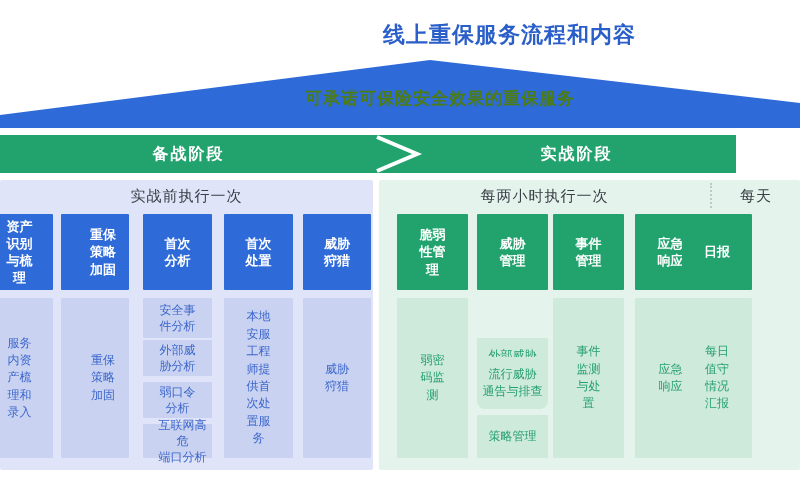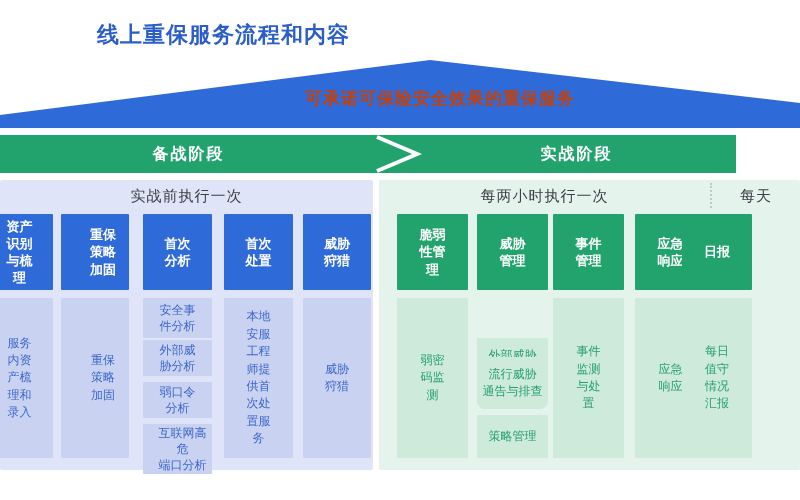--- a/index.html
+++ b/index.html
@@ -1,23 +1,23 @@
 <!DOCTYPE html>
 <html style="--c-title-blue: #2a5ec8; --c-banner-blue: #2f6bd8; --c-green: #22a36d; --c-left-panel-bg: #dfe4f8; --c-left-box-bg: #c9d3f1; --c-left-text: #3c66cc; --c-right-panel-bg: #e4f3ec; --c-right-box-bg: #cdeada; --c-right-text: #27a070; --c-header-text: #3b4048;"><head>
 <meta charset="utf-8">
 <style>
   html,body{margin:0;padding:0;background:#fff;}
   #page{position:relative;width:800px;height:500px;overflow:hidden;background:#fff;
         font-family:"Liberation Sans","DejaVu Sans",sans-serif;}
   .title{position:absolute;top:20px;left:0;width:636px;padding-left:97px;box-sizing:border-box;
-         text-align:left;font-size:22px;font-weight:bold;letter-spacing:1px;
+         text-align:right;font-size:22px;font-weight:bold;letter-spacing:1px;
          color:var(--c-title-blue,#2a5ec8);}
   .roof{position:absolute;top:55px;left:0;width:800px;height:80px;display:block;}
   .banner-label{position:absolute;top:87px;left:240px;width:400px;text-align:center;
-         font-size:17px;font-weight:bold;letter-spacing:1px;color:#c2410c;}
+         font-size:17px;font-weight:bold;letter-spacing:1px;color:#4d7c0f;}
   .stage-bar{position:absolute;top:135px;left:0;width:736px;height:38px;
          background:var(--c-green,#22a36d);display:flex;align-items:center;}
   .stage-left{width:377px;text-align:center;}
   .stage-spacer{width:40px;}
   .stage-right{flex:1;text-align:center;}
   .stage-bar span{color:#fff;font-size:16px;font-weight:bold;letter-spacing:2px;}
   .chev{position:absolute;top:135px;left:0;width:800px;height:38px;pointer-events:none;}
   .panel{position:absolute;top:180px;height:290px;border-radius:2px;}
   .panel-left{left:0;width:373px;background:var(--c-left-panel-bg,#dfe4f8);}
   .panel-right{left:379px;width:421px;background:var(--c-right-panel-bg,#e4f3ec);}
@@ -34,21 +34,21 @@
   .blue{background:var(--c-banner-blue,#2f6bd8);}
   .greenbg{background:var(--c-green,#22a36d);}
   .sub{top:298px;height:160px;font-size:12px;line-height:1.45;}
   .subL{background:var(--c-left-box-bg,#c9d3f1);color:var(--c-left-text,#3c66cc);}
   .subR{background:var(--c-right-box-bg,#cdeada);color:var(--c-right-text,#27a070);}
   .c1{left:-14px;width:67px;} .c2{left:61px;width:68px;padding-left:16px;} .c3{left:143px;width:69px;}
   .c4{left:224px;width:69px;} .c5{left:303px;width:68px;}
   .c6{left:397px;width:71px;} .c7{left:477px;width:71px;} .c8{left:553px;width:71px;}
   .c9{left:635px;width:71px;} .c10{left:682px;width:70px;}
   .s3a{top:298px;height:40px;font-family:Liberation Serif, serif;} .s3b{top:340px;height:36px;}
-  .s3c{top:382px;height:36px;} .s3d{top:424px;height:50px;padding-left:10px;}
+  .s3c{top:382px;height:36px;} .s3d{top:424px;height:34px;padding-left:10px;}
   .s7a{top:298px;height:52px;} .s7b{top:357px;height:52px;} .s7c{top:415px;height:43px;}
 </style>
 </head>
 <body>
 
 <div id="page">
 
   <div class="title">线上重保服务流程和内容</div>
 
   <svg class="roof" viewBox="0 0 800 80">

